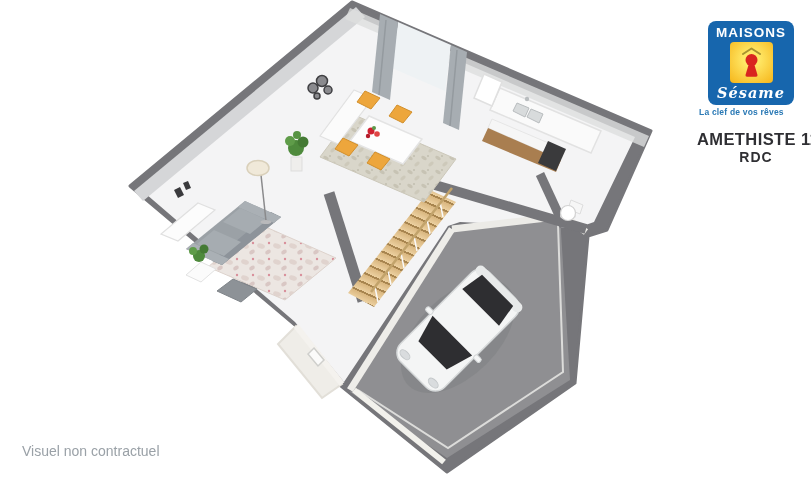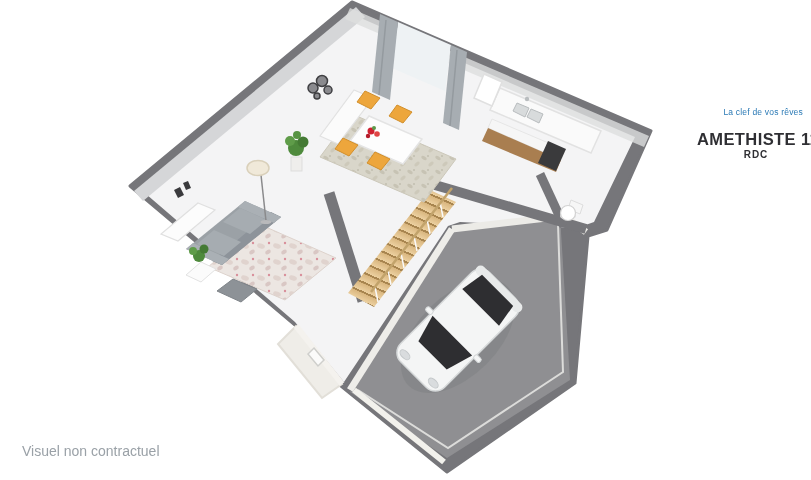--- a/index.html
+++ b/index.html
@@ -8,26 +8,26 @@
   #plan-svg{position:absolute;left:0;top:0;display:block;}
   
   .brand-card{position:absolute;left:708px;top:21px;width:86px;height:84px;
     background:var(--logo-blue,#1766ad);border-radius:8px;text-align:center;
     box-sizing:border-box;padding-top:4px;}
   .brand-top{color:#fff;font-size:13.5px;font-weight:bold;letter-spacing:1px;line-height:16px;}
   .keyhole-box{width:43px;height:41px;margin:1px auto 0;border-radius:4px;
     background:radial-gradient(circle at 50% 42%, #ffe765 25%, #f6b81e 95%);}
   .brand-script{color:#fff;font-size:14.5px;font-weight:bold;font-style:italic;
     font-family:"DejaVu Serif", serif;letter-spacing:1px;line-height:19px;}
-  .tagline{position:absolute;left:699px;top:107px;width:104px;text-align:right;
-    font-size:8.5px;color:var(--tagline-blue,#2a79b5);letter-spacing:.2px;}
+  .tagline{position:absolute;left:699px;top:107px;width:104px;text-align:left;
+    font-size:8.5px;color:var(--tagline-blue,#2a79b5);letter-spacing:.2px;font-weight:bold;}
   .model-title{position:absolute;left:697px;top:130px;font-size:16.5px;font-weight:bold;
     letter-spacing:.4px;color:var(--text-dark,#2f2f33);white-space:nowrap;}
   .model-level{position:absolute;left:700px;top:149px;width:112px;text-align:center;
-    font-size:10px;font-weight:bold;letter-spacing:1px;color:var(--text-dark,#2f2f33);}
+    font-size:14px;font-weight:bold;letter-spacing:1px;color:var(--text-dark,#2f2f33);}
   .disclaimer{position:absolute;left:22px;top:443px;font-size:14px;
     color:var(--text-gray,#9aa1a7);}
 </style>
 </head>
 <body>
 
 <div id="stage">
 
 <svg id="plan-svg" width="811" height="480" viewBox="0 0 811 480">
   <defs>
@@ -183,18 +183,29 @@
       <polygon points="436,274 480,274 484,298 432,298" fill="var(--glass-dark,#2e2e31)"></polygon>
       <polygon points="430,338 486,338 478,366 438,366" fill="var(--glass-dark,#2e2e31)"></polygon>
       <rect x="420" y="334" width="8" height="5" rx="2" fill="#f4f5f5" stroke="#d5d8d9"></rect>
       <rect x="488" y="334" width="8" height="5" rx="2" fill="#f4f5f5" stroke="#d5d8d9"></rect>
       <ellipse cx="438" cy="385" rx="6" ry="3.5" fill="#d9dcde" stroke="#c4c8ca"></ellipse>
       <ellipse cx="478" cy="385" rx="6" ry="3.5" fill="#d9dcde" stroke="#c4c8ca"></ellipse>
     </g>
   </g>
 </svg>
 
+<div class="brand-card">
+  <div class="brand-top">MAISONS</div>
+  <div class="keyhole-box">
+    <svg width="43" height="41" viewBox="0 0 43 41">
+      <polyline points="13,12 21.5,6.5 30,12" fill="none" stroke="#a8922f" stroke-width="2" stroke-linecap="round" stroke-linejoin="round"></polyline>
+      <circle cx="21.5" cy="18" r="6" fill="var(--logo-red,#d9251f)"></circle>
+      <path d="M18.8,22 L24.2,22 L27.5,33 Q27.8,34.8 26,34.8 L17,34.8 Q15.2,34.8 15.5,33 Z" fill="var(--logo-red,#d9251f)"></path>
+    </svg>
+  </div>
+  <div class="brand-script">Sésame</div>
+</div>
 <div class="tagline">La clef de vos rêves</div>
 <div class="model-title">AMETHISTE 110 GI</div>
 <div class="model-level">RDC</div>
 <div class="disclaimer">Visuel non contractuel</div>
 
 </div>
 
 </body></html>

